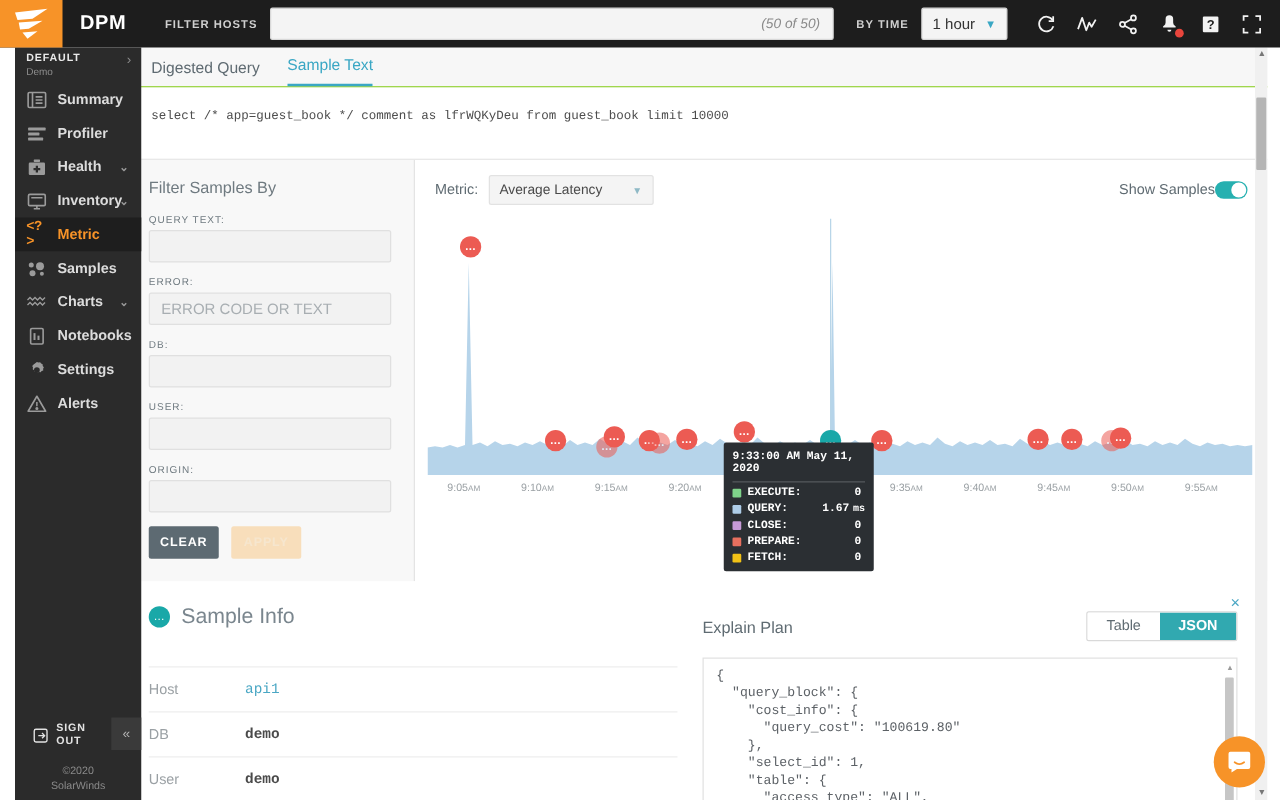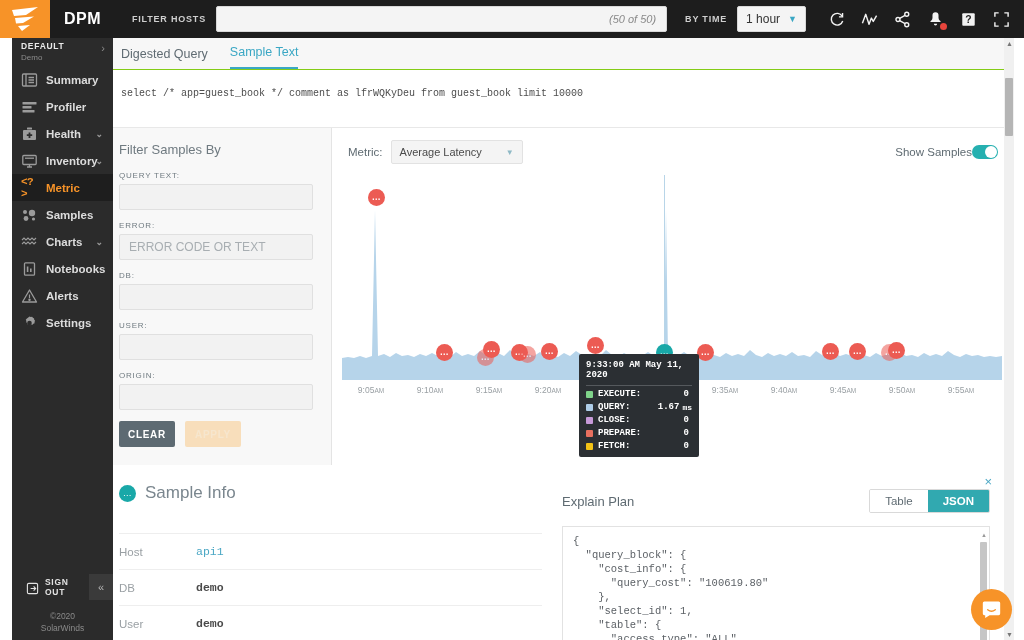--- a/index.html
+++ b/index.html
@@ -368,37 +368,37 @@
           <rect x="3.5" y="1.8" width="10" height="12.4" rx="1"></rect>
           <rect x="5.8" y="5.5" width="1.6" height="5.5" fill="currentColor" stroke="none"></rect>
           <rect x="9" y="7.5" width="1.6" height="3.5" fill="currentColor" stroke="none"></rect>
         </svg>
       </span>
       <span>Notebooks</span>
     </div>
 
     <div class="nav-item">
       <span class="nico">
+        <svg viewBox="0 0 17 16" width="17" height="16" fill="currentColor">
+          <path d="M8.5 1.5 l1.3.5 1.3-.3.8 1.1 1.2.6.1 1.35.9 1-.6 1.2.1 1.35-1.3.4-.8 1.1-1.3-.25-1.2.65-1-.9-1.35.1-.4-1.3-1.1-.8.25-1.3-.65-1.2.9-1 .-.1-1.35 1.3-.4.8-1.1z"></path>
+          <circle cx="8.5" cy="8" r="2.3" fill="#2b2b2b"></circle>
+        </svg>
+      </span>
+      <span>Settings</span>
+    </div>
+
+    <div class="nav-item">
+      <span class="nico">
         <svg viewBox="0 0 17 16" width="17" height="16" fill="none" stroke="currentColor" stroke-width="1.3" stroke-linejoin="round">
           <path d="M8.5 2 L15.5 14 H1.5 Z"></path>
             <path d="M8.5 6.5 V10" stroke-width="1.2"></path>
             <circle cx="8.5" cy="11.8" r=".6" fill="currentColor"></circle>
         </svg>
       </span>
       <span>Alerts</span>
-    </div>
-
-    <div class="nav-item">
-      <span class="nico">
-        <svg viewBox="0 0 17 16" width="17" height="16" fill="currentColor">
-          <path d="M8.5 1.5 l1.3.5 1.3-.3.8 1.1 1.2.6.1 1.35.9 1-.6 1.2.1 1.35-1.3.4-.8 1.1-1.3-.25-1.2.65-1-.9-1.35.1-.4-1.3-1.1-.8.25-1.3-.65-1.2.9-1 .-.1-1.35 1.3-.4.8-1.1z"></path>
-          <circle cx="8.5" cy="8" r="2.3" fill="#2b2b2b"></circle>
-        </svg>
-      </span>
-      <span>Settings</span>
     </div>
 
     <div class="signout-row">
       <div class="signout">
         <span>
           <svg viewBox="0 0 14 14" width="13" height="13" fill="none" stroke="currentColor" stroke-width="1.2">
             <rect x="1.5" y="1.5" width="11" height="11" rx="1.5"></rect>
               <path d="M5 7 H10 M8.2 4.8 L10.4 7 L8.2 9.2"></path>
           </svg>
         </span>

